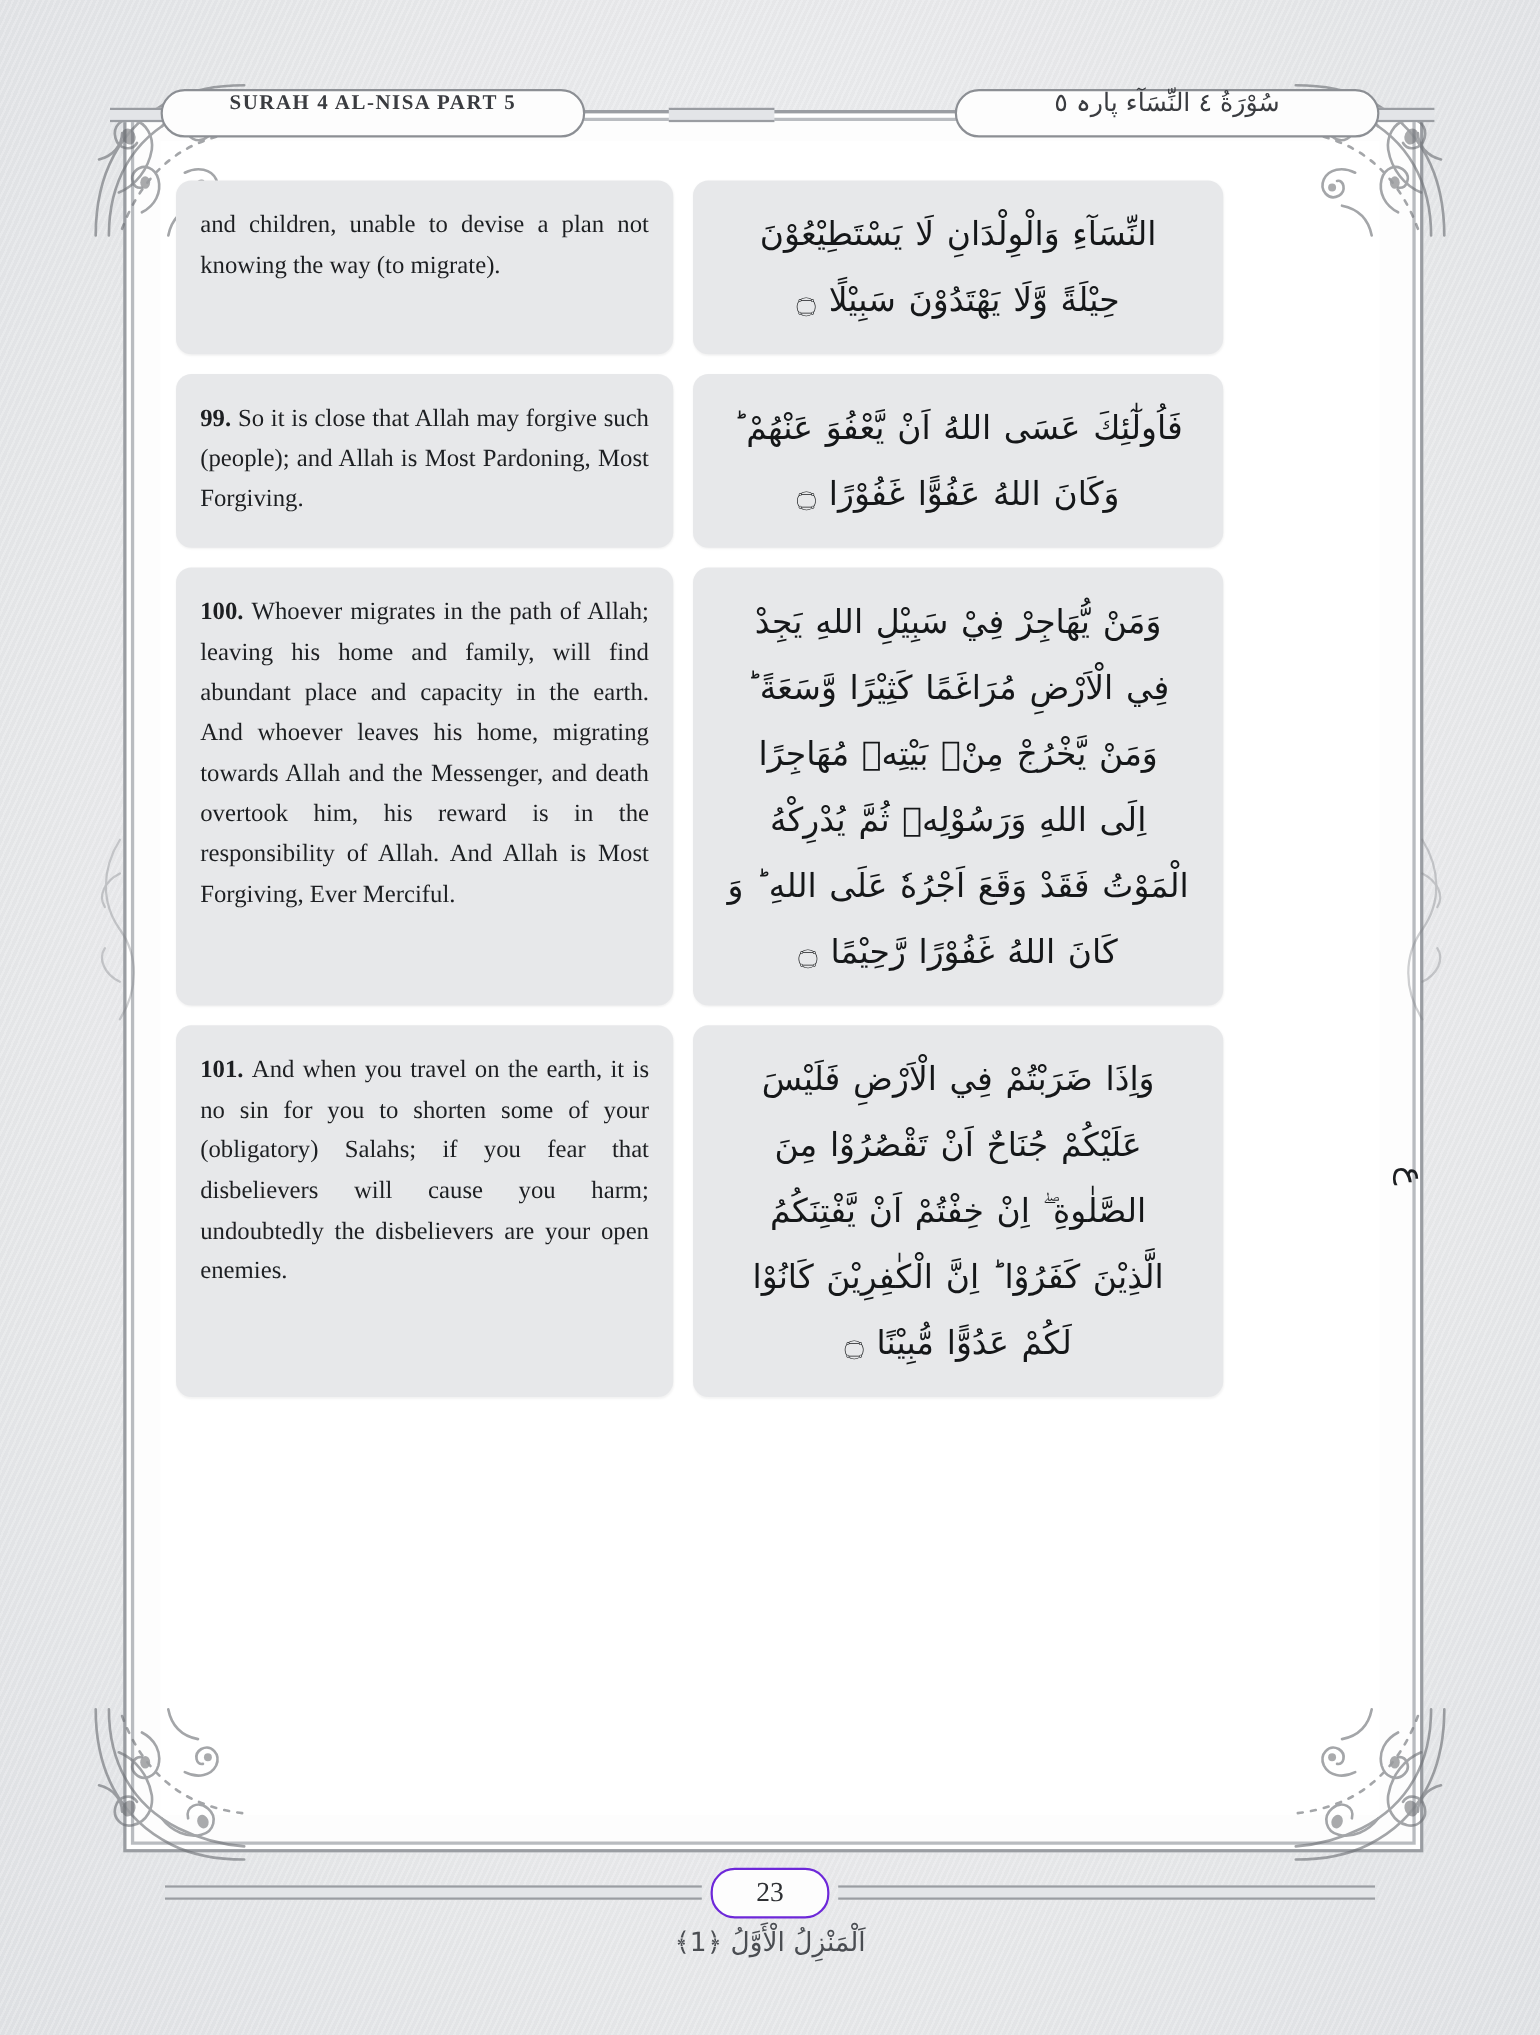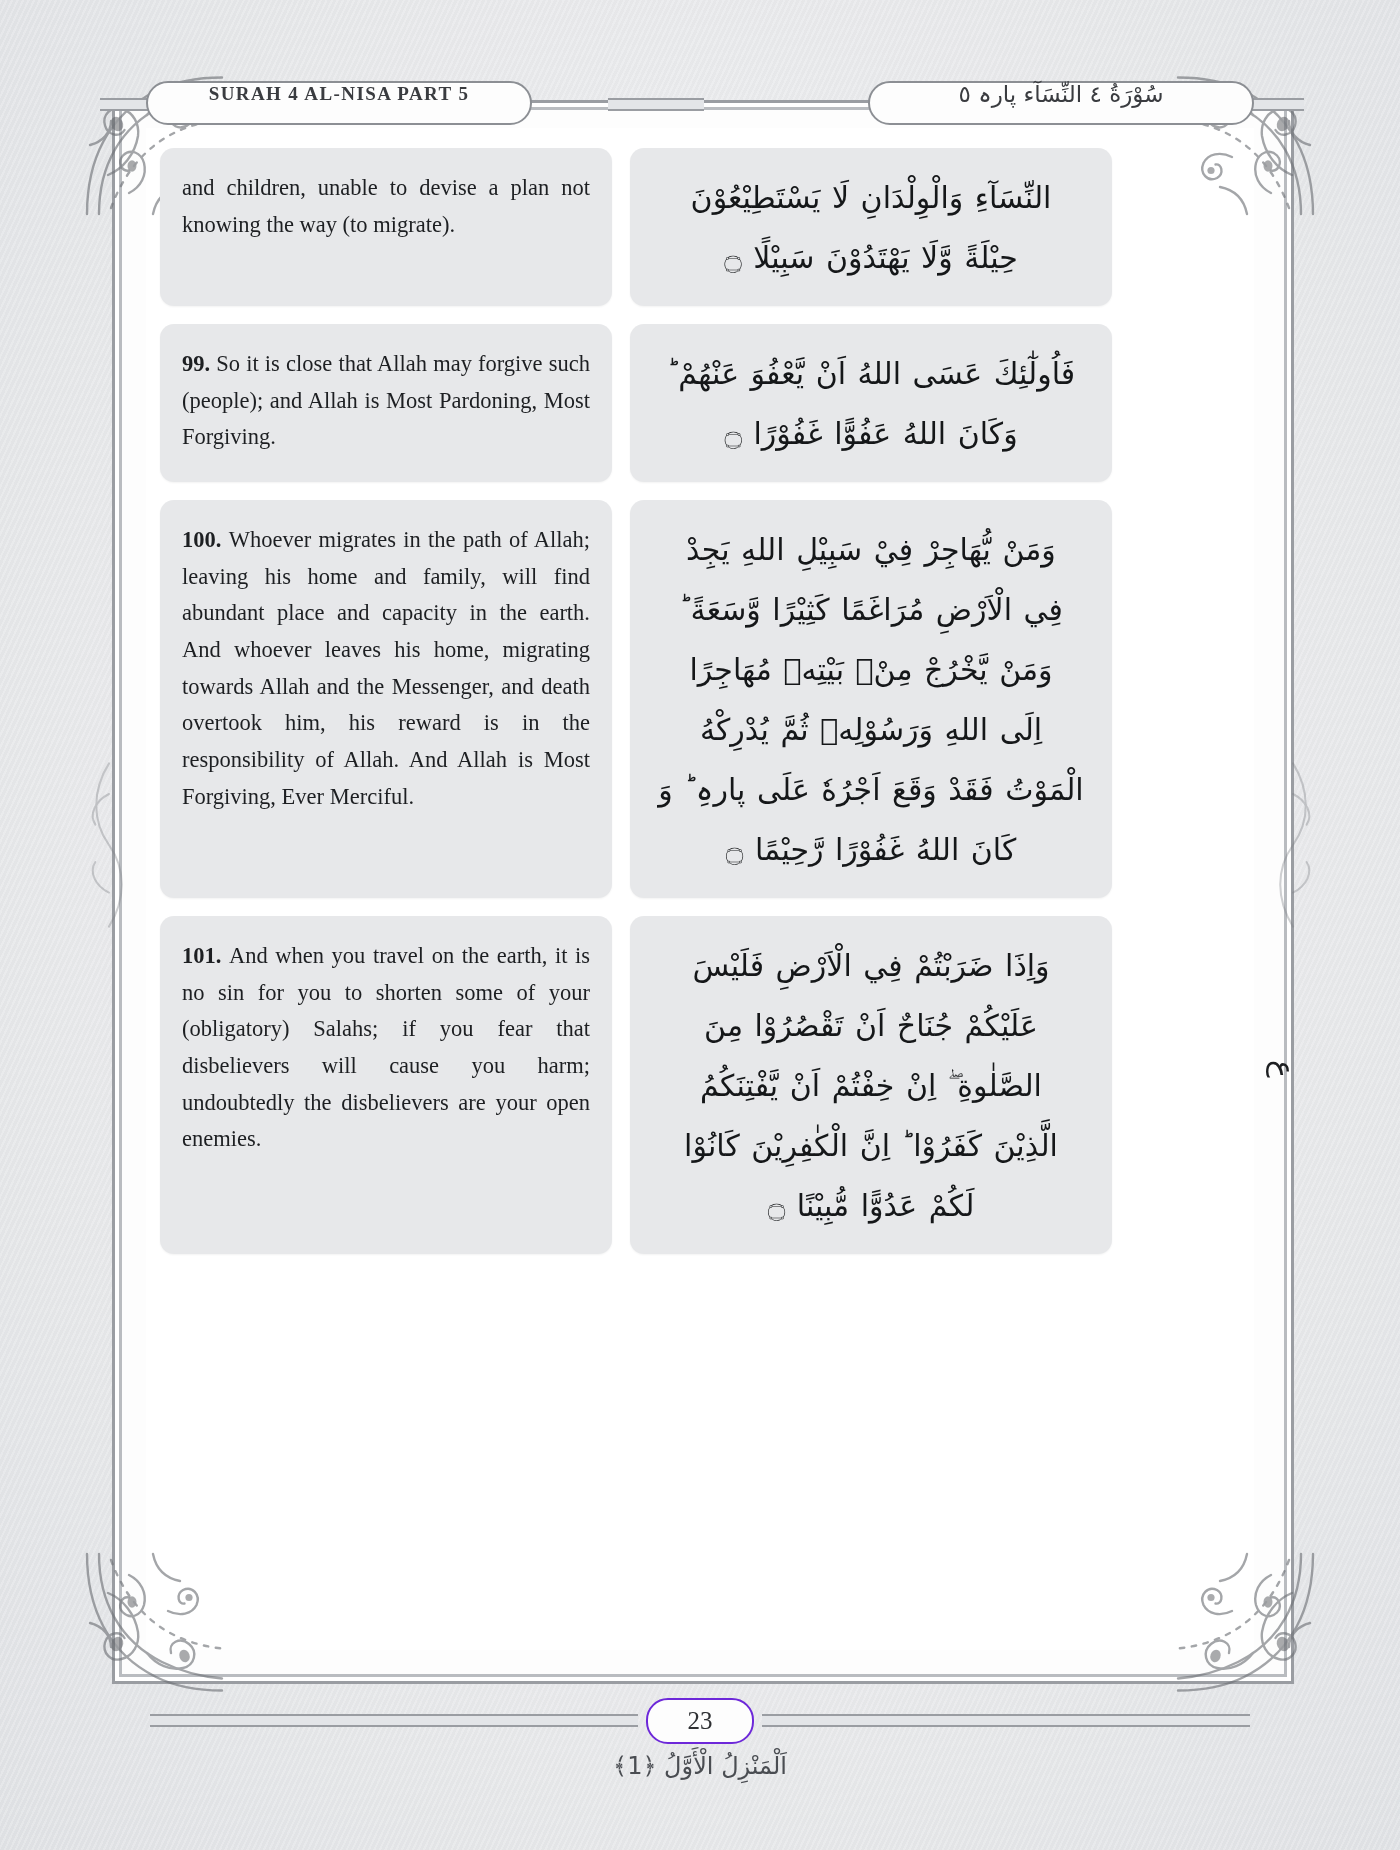--- a/index.html
+++ b/index.html
@@ -127,21 +127,21 @@
     background: #e3e5e8;
   }
   .hdr-connect-a { left: 100px; width: 72px; }
   .hdr-connect-b { left: 608px; width: 96px; }
   .hdr-connect-c { left: 1230px; width: 74px; }
 
   
   .content {
     position: absolute;
     left: 160px;
-    top: 148px;
+    top: 164px;
     width: 1080px;
     height: 1462px;
   }
   .verse-row {
     display: flex;
     gap: 18px;
     margin-bottom: 18px;
     align-items: stretch;
   }
   .cell {
@@ -399,21 +399,21 @@
 
   <div class="verse-row">
     <div class="cell cell-en">
       <p class="en-text"><span class="en-num">100.</span>&nbsp;<span>Whoever migrates in the path of Allah; leaving his home and family, will find abundant place and capacity in the earth. And whoever leaves his home, migrating towards Allah and the Messenger, and death overtook him, his reward is in the responsibility of Allah. And Allah is Most Forgiving, Ever Merciful.</span></p>
     </div>
     <div class="cell cell-ar">
       <p class="ar-text">وَمَنْ يُّهَاجِرْ فِيْ سَبِيْلِ اللهِ يَجِدْ</p>
       <p class="ar-text">فِي الْاَرْضِ مُرَاغَمًا كَثِيْرًا وَّسَعَةً ؕ</p>
       <p class="ar-text">وَمَنْ يَّخْرُجْ مِنْۢ بَيْتِهٖ مُهَاجِرًا</p>
       <p class="ar-text">اِلَى اللهِ وَرَسُوْلِهٖ ثُمَّ يُدْرِكْهُ</p>
-      <p class="ar-text">الْمَوْتُ فَقَدْ وَقَعَ اَجْرُهٗ عَلَى پارہِ ؕ وَ</p>
+      <p class="ar-text">الْمَوْتُ فَقَدْ وَقَعَ اَجْرُهٗ عَلَى اللهِ ؕ وَ</p>
       <p class="ar-text">كَانَ اللهُ غَفُوْرًا رَّحِيْمًا ۝</p>
     </div>
   </div>
 
   <div class="verse-row">
     <div class="cell cell-en">
       <p class="en-text"><span class="en-num">101.</span>&nbsp;<span>And when you travel on the earth, it is no sin for you to shorten some of your (obligatory) Salahs; if you fear that disbelievers will cause you harm; undoubtedly the disbelievers are your open enemies.</span></p>
     </div>
     <div class="cell cell-ar">
       <p class="ar-text">وَاِذَا ضَرَبْتُمْ فِي الْاَرْضِ فَلَيْسَ</p>

